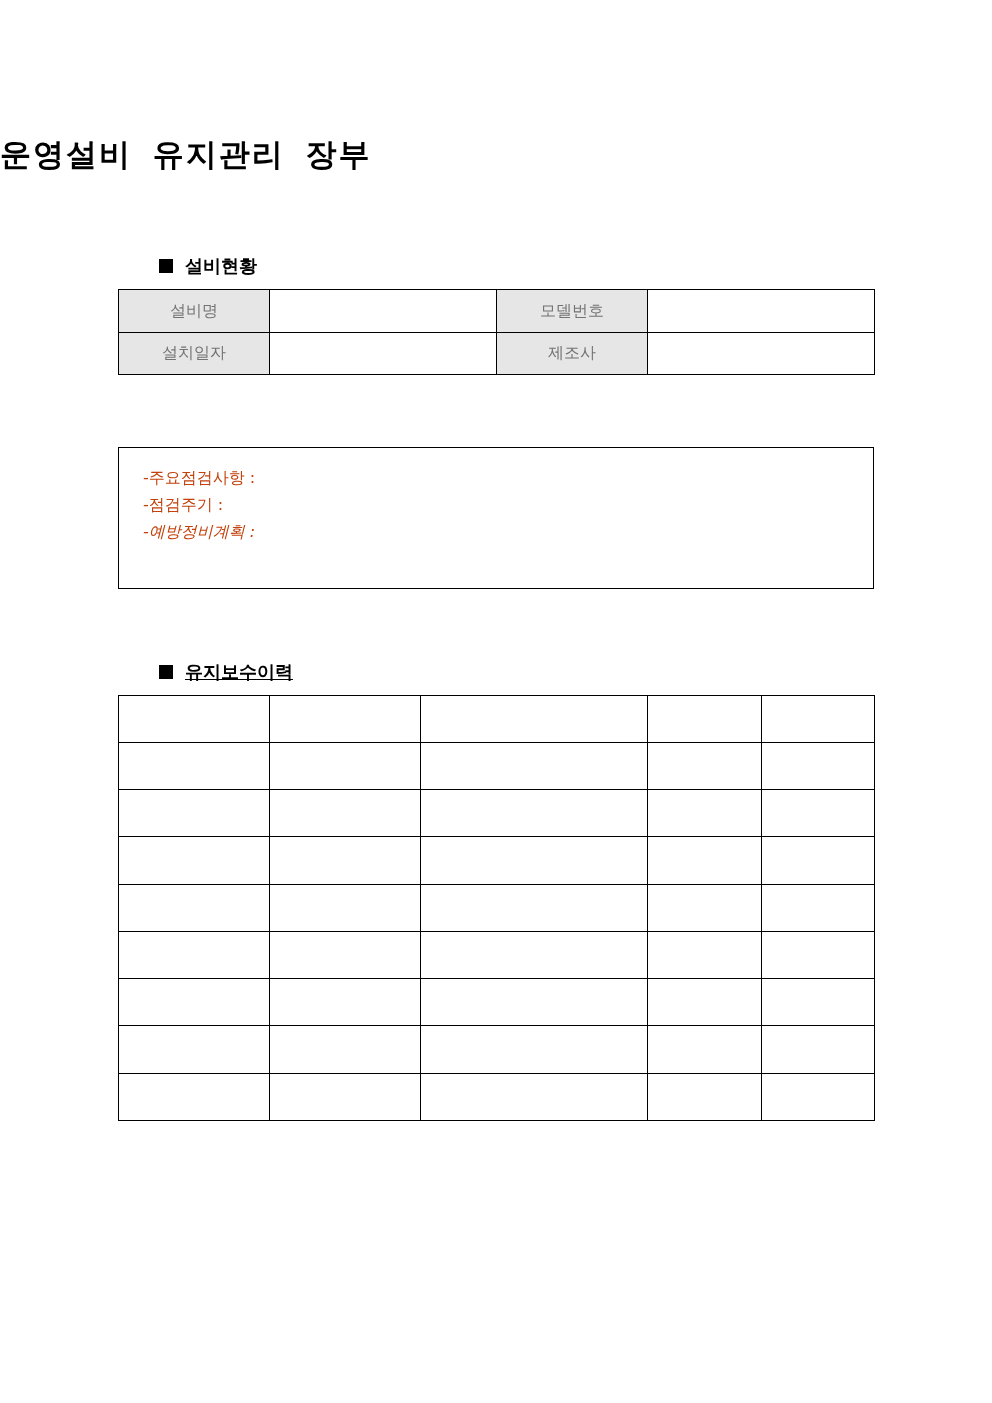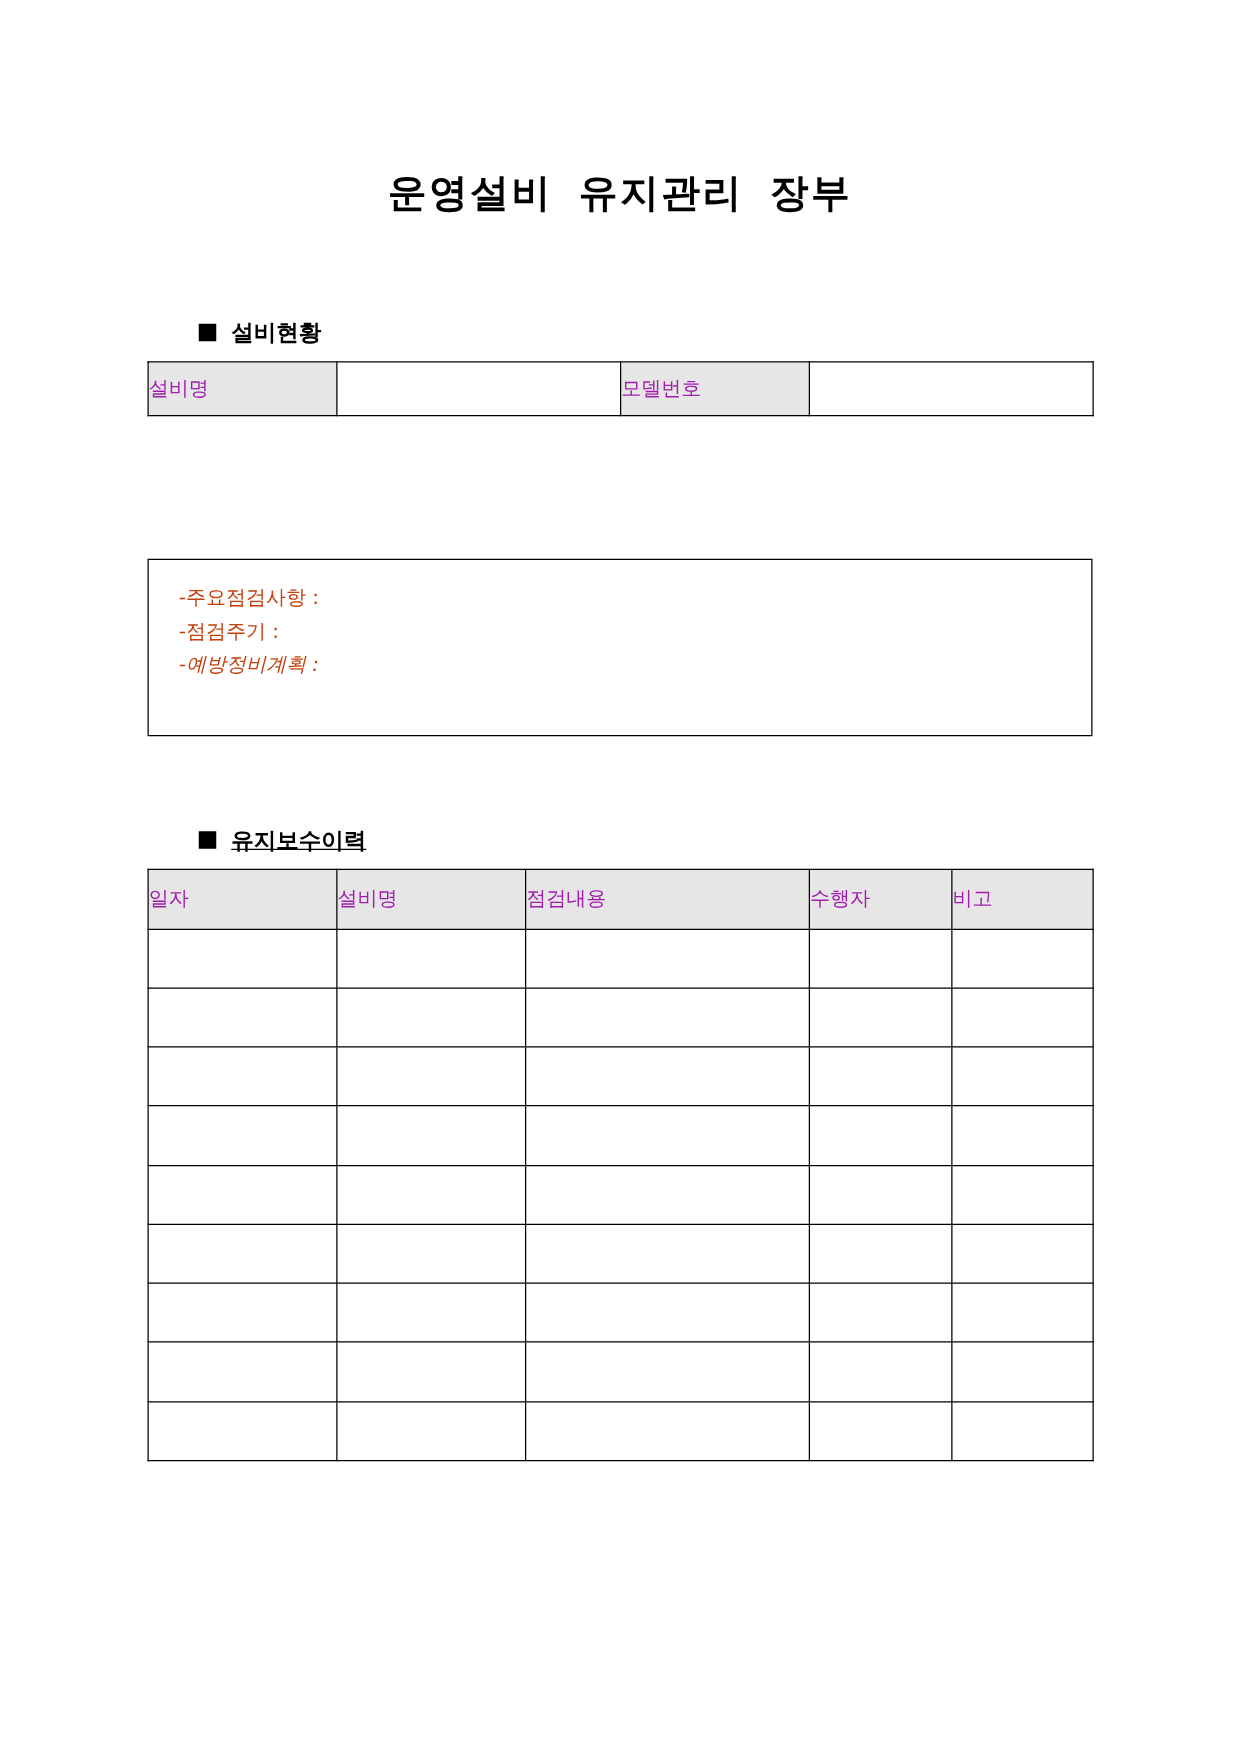--- a/index.html
+++ b/index.html
@@ -2,38 +2,38 @@
 <html><head>
   <meta charset="utf-8">
   <style>
     html, body { margin: 0; padding: 0; background: #ffffff; }
     body {
       width: 992px; height: 1403px; position: relative; overflow: hidden;
       font-family: "DejaVu Sans", "Liberation Sans", sans-serif; color: #000;
     }
     .title {
       position: absolute; left: 0; top: 134px; width: 992px;
-      text-align: center; font-size: 31px; font-weight: bold;
+      font-size: 31px; font-weight: bold;
       letter-spacing: 2px; word-spacing: 8px;
     }
     .section-heading {
       position: absolute; left: 119px; font-size: 18px; font-weight: bold;
       display: flex; align-items: center; padding-left: 40px;
     }
     .section-heading .square {
       display: inline-block; width: 14px; height: 14px; background: #000;
       margin-right: 12px;
     }
     table.grid {
       position: absolute; left: 118px; border-collapse: collapse;
       table-layout: fixed;
     }
     table.grid td {
-      border: 1.3px solid #000; padding: 0; text-align: left;
-      font-size: 16px; color: #a21caf;
+      border: 1.3px solid #000; padding: 0; text-align: center;
+      font-size: 16px; color: #737373;
     }
     table.grid td.label { background: #e6e6e6; }
     table.grid td.value { background: #ffffff; }
     .info-box {
       position: absolute; left: 118px; top: 447px; width: 754px; height: 140px;
       border: 1.3px solid #000; box-sizing: content-box;
     }
     .info-box .line {
       position: absolute; left: 24px; font-size: 16px; color: #c2410c;
     }
@@ -55,20 +55,26 @@
       <col style="width:151px">
       <col style="width:227px">
   </colgroup>
   <tbody>
       <tr style="height:43px;">
     <td class="label">설비명</td>
     <td class="value"></td>
     <td class="label">모델번호</td>
     <td class="value"></td>
   </tr>
+  <tr style="height:42px;">
+    <td class="label">설치일자</td>
+    <td class="value"></td>
+    <td class="label">제조사</td>
+    <td class="value"></td>
+  </tr>
 </tbody>
   </table>
 
 <div class="info-box">
   <div class="line" style="top:20px;">-주요점검사항 :</div>
   <div class="line" style="top:47px;">-점검주기 :</div>
   <div class="line" style="top:74px;font-style:italic;">-예방정비계획 :</div>
 </div>
 
 <div class="section-heading" style="top:660px;text-decoration:underline;">
@@ -78,27 +84,20 @@
 
 <table class="grid" style="top:695px; width:756px;">
   <colgroup>
     <col style="width:151px">
       <col style="width:151px">
       <col style="width:227px">
       <col style="width:114px">
       <col style="width:113px">
   </colgroup>
   <tbody>
-      <tr style="height:48px;">
-    <td class="label">일자</td>
-    <td class="label">설비명</td>
-    <td class="label">점검내용</td>
-    <td class="label">수행자</td>
-    <td class="label">비고</td>
-  </tr>
   <tr style="height:47px;">
     <td class="value"></td>
     <td class="value"></td>
     <td class="value"></td>
     <td class="value"></td>
     <td class="value"></td>
   </tr>
   <tr style="height:47px;">
     <td class="value"></td>
     <td class="value"></td>

